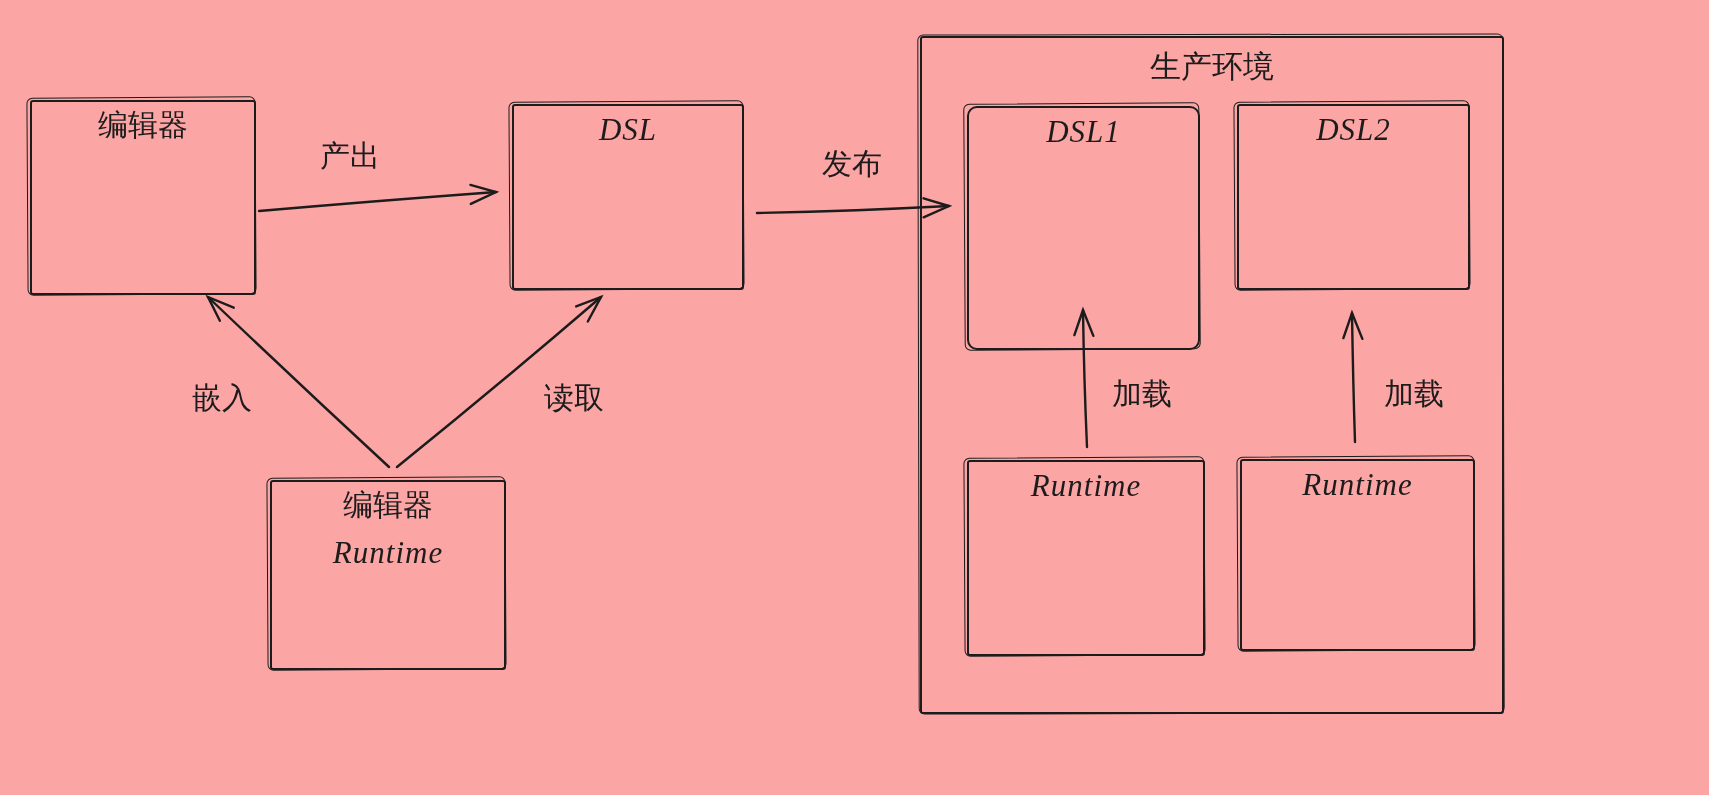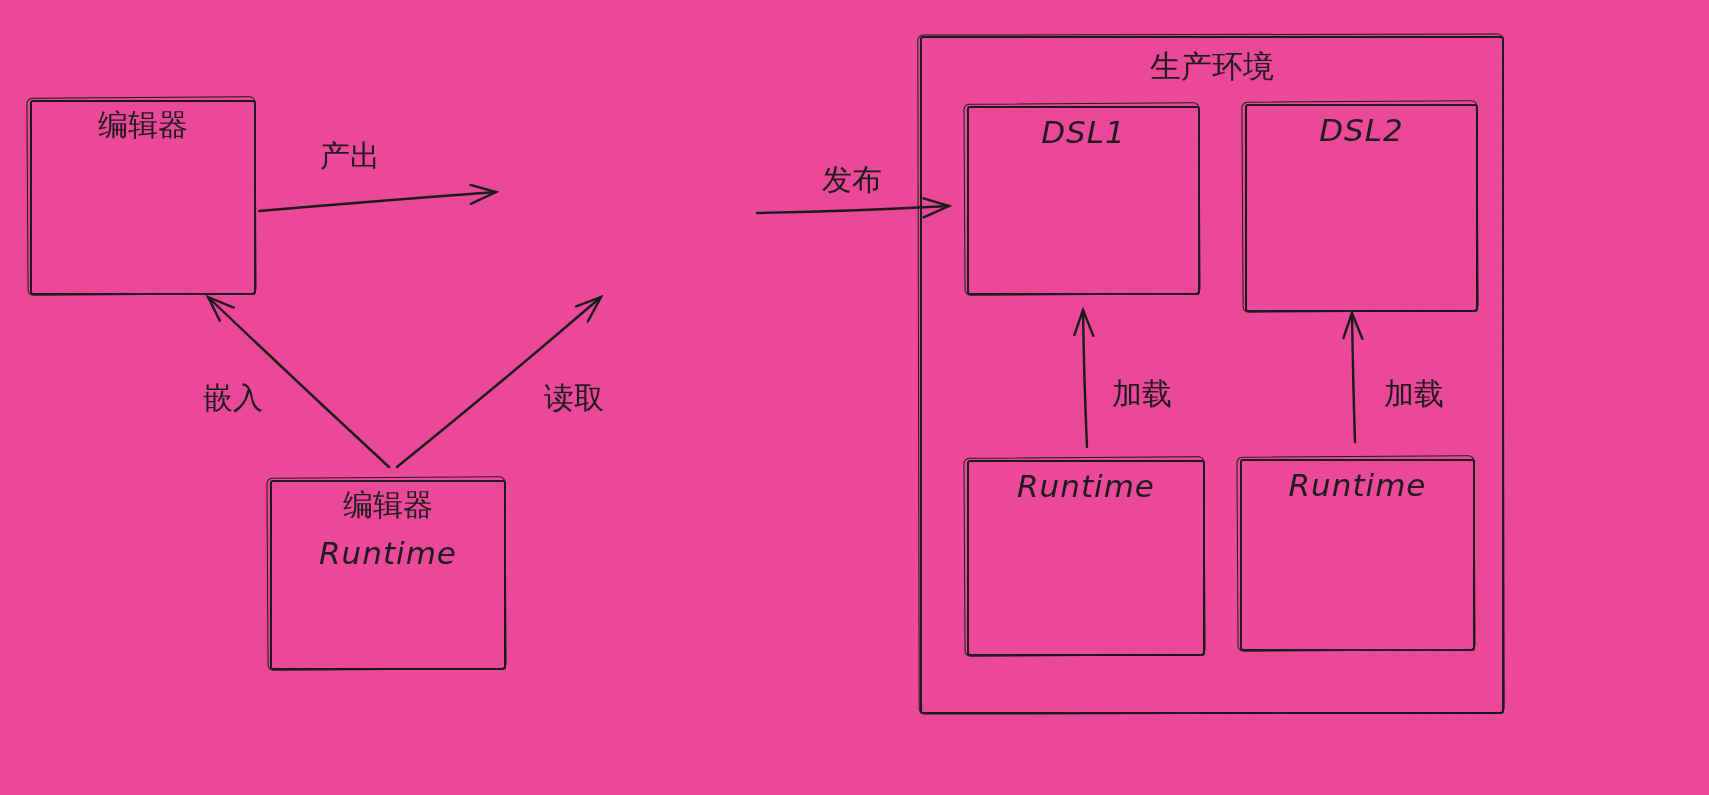--- a/index.html
+++ b/index.html
@@ -5,23 +5,24 @@
   html, body {
     margin: 0;
     padding: 0;
     background: #ffffff;
     font-family: "DejaVu Sans", "Liberation Sans", sans-serif;
   }
   .canvas {
     position: relative;
     width: 1709px;
     height: 795px;
-    background: #ec4899;
+    background: #fca5a5;
     overflow: hidden;
     color: #1c1c1c;
+    font-family: Liberation Serif, serif;
   }
   .arrows-layer {
     position: absolute;
     left: 0;
     top: 0;
     width: 1709px;
     height: 795px;
     pointer-events: none;
   }
   
@@ -105,42 +106,45 @@
     <path d="M1355,442 Q1353,380 1352,313" fill="none" stroke="#1c1c1c" stroke-width="2.4" stroke-linecap="round" marker-end="url(#ah)"></path>
   </svg>
 
   <div class="container-box" style="left:920px; top:36px; width:584px; height:678px;"></div>
   <div class="container-title">生产环境</div>
 
   <div class="box" style="left:30px; top:100px; width:226px; height:195px;">
     <span class="box-label">编辑器</span>
   </div>
 
+  <div class="box" style="left:512px; top:104px; width:232px; height:186px;">
+    <span class="box-label hand">DSL</span>
+  </div>
 
   <div class="box" style="left:270px; top:480px; width:236px; height:190px;">
     <span class="box-label">编辑器</span>
     <span class="box-label hand">Runtime</span>
   </div>
 
-  <div class="box" style="left:967px; top:106px; width:233px; height:189px;">
+  <div class="box" style="left:967px; top:106px; width:233px; height:244px;border-radius:10px;">
     <span class="box-label hand">DSL1</span>
   </div>
 
-  <div class="box" style="left:1237px; top:104px; width:233px; height:208px;margin-left:8px;">
+  <div class="box" style="left:1237px; top:104px; width:233px; height:186px;">
     <span class="box-label hand">DSL2</span>
   </div>
 
   <div class="box" style="left:967px; top:460px; width:238px; height:196px;">
     <span class="box-label hand">Runtime</span>
   </div>
 
   <div class="box" style="left:1240px; top:459px; width:235px; height:192px;">
     <span class="box-label hand">Runtime</span>
   </div>
 
   <div class="arrow-label" style="left:320px; top:136px;">产出</div>
-  <div class="arrow-label" style="left:822px; top:160px;text-align:right;">发布</div>
-  <div class="arrow-label" style="left:203px; top:378px;">嵌入</div>
+  <div class="arrow-label" style="left:822px; top:144px;text-align:right;">发布</div>
+  <div class="arrow-label" style="left:192px; top:378px;">嵌入</div>
   <div class="arrow-label" style="left:544px; top:378px;">读取</div>
   <div class="arrow-label" style="left:1112px; top:374px;">加载</div>
   <div class="arrow-label" style="left:1384px; top:374px;">加载</div>
 
 </div>
 
 </body></html>

